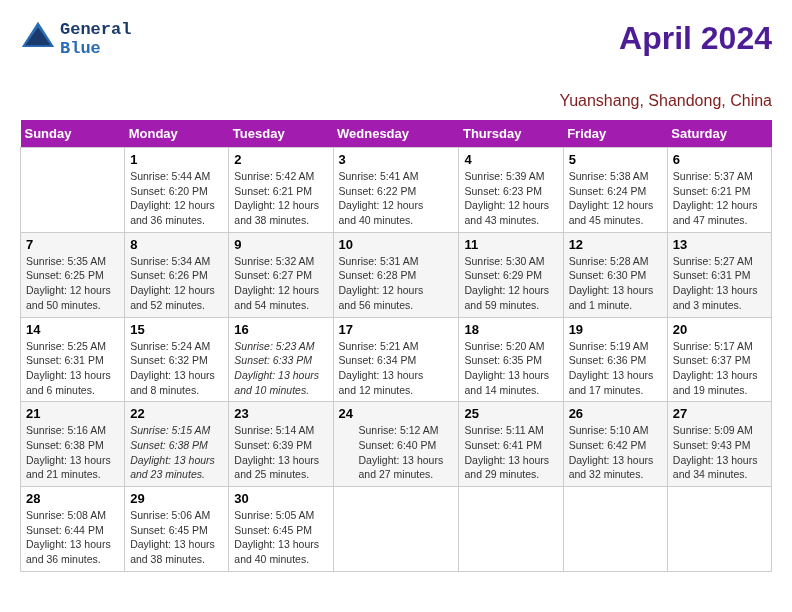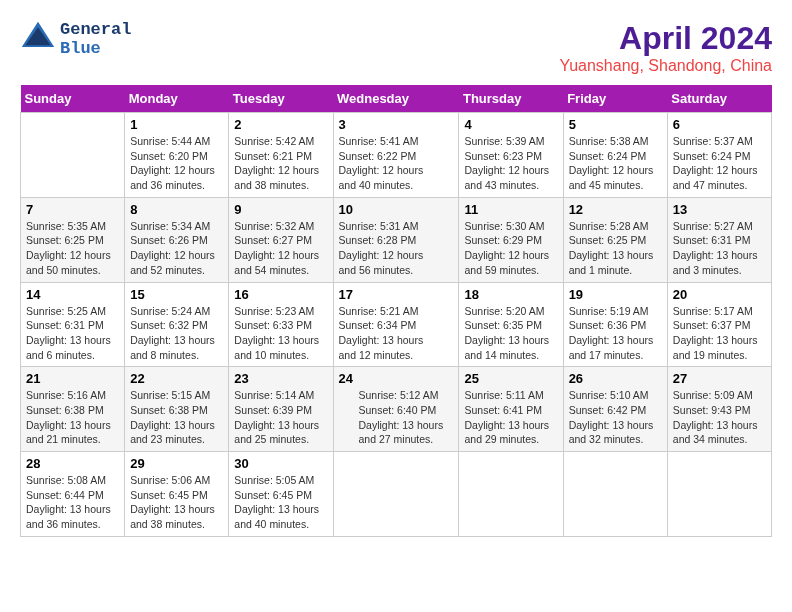--- a/index.html
+++ b/index.html
@@ -29,21 +29,22 @@
     .title-block {
       text-align: right;
     }
     .main-title {
       font-size: 32px;
       font-weight: bold;
       color: #4c1d95;
     }
     .subtitle {
       font-size: 16px;
-      color: #ef4444;
+      color: #7f1d1d;
+      margin-top: 35px;
     }
     table {
       width: 100%;
       border-collapse: collapse;
       font-size: 11px;
     }
     thead tr th {
       background: #a21caf;
       color: #fff;
       padding: 6px 4px;
@@ -142,21 +143,21 @@
         <td>
           <span class="day-num">5</span>
           <div class="day-info" style="white-space: pre-line;">Sunrise: 5:38 AM
 Sunset: 6:24 PM
 Daylight: 12 hours
 and 45 minutes.</div>
         </td>
         <td>
           <span class="day-num">6</span>
           <div class="day-info" style="white-space: pre-line;">Sunrise: 5:37 AM
-Sunset: 6:24 PM
+Sunset: 6:21 PM
 Daylight: 12 hours
 and 47 minutes.</div>
         </td>
       </tr>
       <tr>
         <td>
           <span class="day-num">7</span>
           <div class="day-info" style="white-space: pre-line;">Sunrise: 5:35 AM
 Sunset: 6:25 PM
 Daylight: 12 hours
@@ -186,21 +187,21 @@
         <td>
           <span class="day-num">11</span>
           <div class="day-info" style="white-space: pre-line;">Sunrise: 5:30 AM
 Sunset: 6:29 PM
 Daylight: 12 hours
 and 59 minutes.</div>
         </td>
         <td>
           <span class="day-num">12</span>
           <div class="day-info" style="white-space: pre-line;">Sunrise: 5:28 AM
-Sunset: 6:25 PM
+Sunset: 6:30 PM
 Daylight: 13 hours
 and 1 minute.</div>
         </td>
         <td>
           <span class="day-num">13</span>
           <div class="day-info" style="white-space: pre-line;">Sunrise: 5:27 AM
 Sunset: 6:31 PM
 Daylight: 13 hours
 and 3 minutes.</div>
         </td>
@@ -215,21 +216,21 @@
         </td>
         <td>
           <span class="day-num">15</span>
           <div class="day-info" style="white-space: pre-line;">Sunrise: 5:24 AM
 Sunset: 6:32 PM
 Daylight: 13 hours
 and 8 minutes.</div>
         </td>
         <td>
           <span class="day-num">16</span>
-          <div class="day-info" style="white-space: pre-line;">Sunrise: 5:23 AM
+          <div class="day-info" style="white-space: pre-line; font-style: italic;">Sunrise: 5:23 AM
 Sunset: 6:33 PM
 Daylight: 13 hours
 and 10 minutes.</div>
         </td>
         <td>
           <span class="day-num">17</span>
           <div class="day-info" style="white-space: pre-line;">Sunrise: 5:21 AM
 Sunset: 6:34 PM
 Daylight: 13 hours
 and 12 minutes.</div>
@@ -259,21 +260,21 @@
       <tr>
         <td>
           <span class="day-num">21</span>
           <div class="day-info" style="white-space: pre-line;">Sunrise: 5:16 AM
 Sunset: 6:38 PM
 Daylight: 13 hours
 and 21 minutes.</div>
         </td>
         <td>
           <span class="day-num">22</span>
-          <div class="day-info" style="white-space: pre-line;">Sunrise: 5:15 AM
+          <div class="day-info" style="white-space: pre-line; font-style: italic;">Sunrise: 5:15 AM
 Sunset: 6:38 PM
 Daylight: 13 hours
 and 23 minutes.</div>
         </td>
         <td>
           <span class="day-num">23</span>
           <div class="day-info" style="white-space: pre-line;">Sunrise: 5:14 AM
 Sunset: 6:39 PM
 Daylight: 13 hours
 and 25 minutes.</div>

